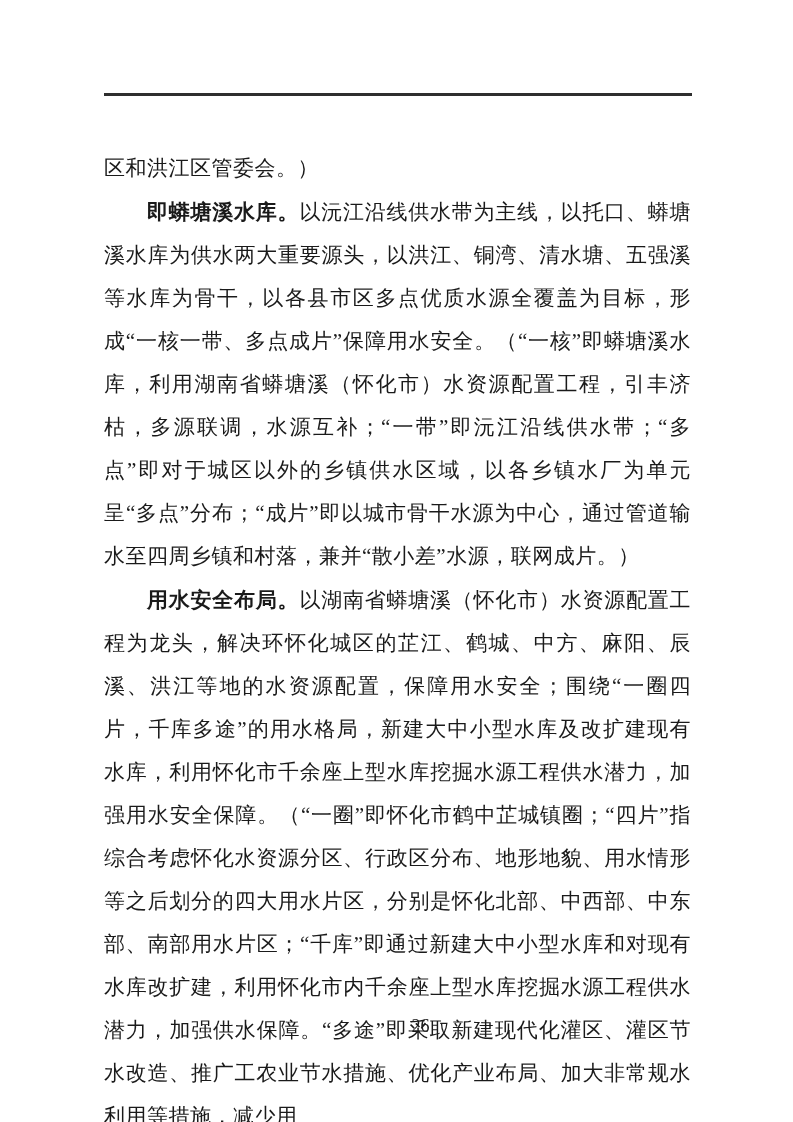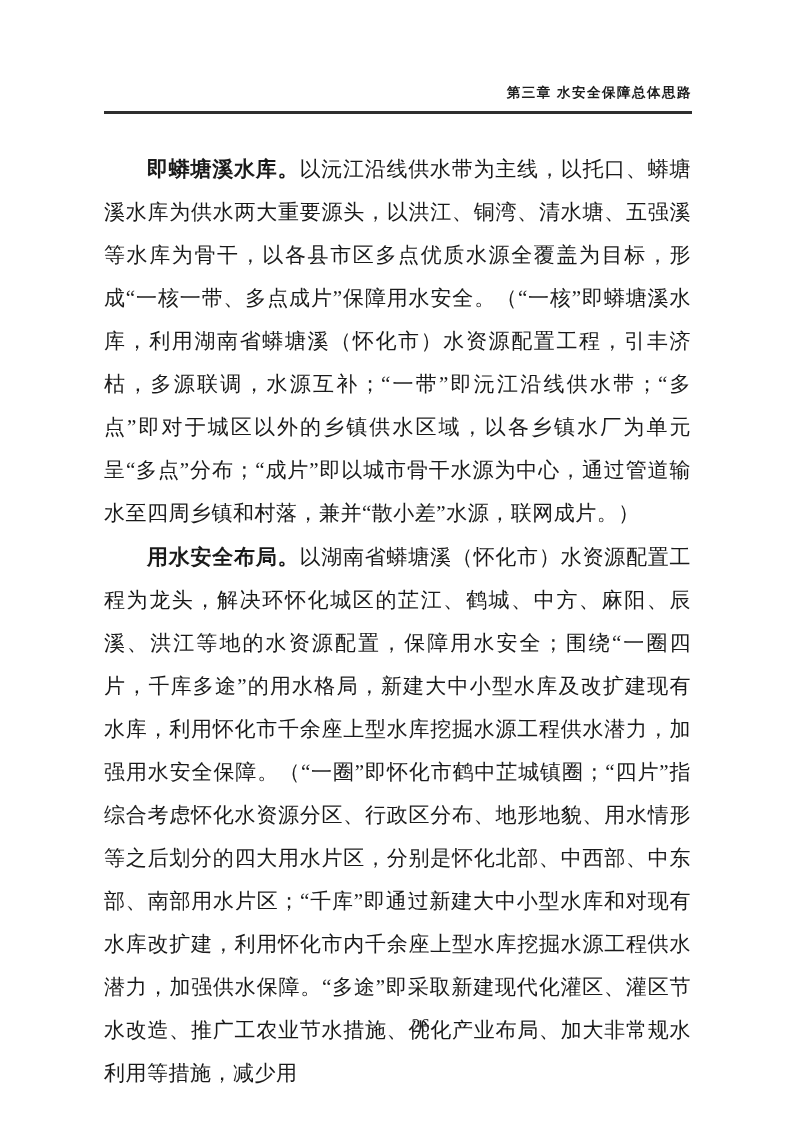--- a/index.html
+++ b/index.html
@@ -71,25 +71,25 @@
     font-family: "Liberation Serif", "DejaVu Serif", serif;
     margin-left: 48px;
   }
 </style>
 </head>
 <body>
 
 <div class="page">
 
   <header class="page-header">
-    <div class="header-title">第三章 水安全保障总体思路</div>
     <div class="header-rule"></div>
   </header>
 
   <main class="doc-body">
+    <p class="cont">区和洪江区管委会。）</p>
 
     <p class="para"><span class="para-lead">即蟒塘溪水库。</span><span>以沅江沿线供水带为主线，以托口、蟒塘溪水库为供水两大重要源头，以洪江、铜湾、清水塘、五强溪等水库为骨干，以各县市区多点优质水源全覆盖为目标，形成“一核一带、多点成片”保障用水安全。（“一核”即蟒塘溪水库，利用湖南省蟒塘溪（怀化市）水资源配置工程，引丰济枯，多源联调，水源互补；“一带”即沅江沿线供水带；“多点”即对于城区以外的乡镇供水区域，以各乡镇水厂为单元呈“多点”分布；“成片”即以城市骨干水源为中心，通过管道输水至四周乡镇和村落，兼并“散小差”水源，联网成片。）</span></p>
 
     <p class="para"><span class="para-lead">用水安全布局。</span><span>以湖南省蟒塘溪（怀化市）水资源配置工程为龙头，解决环怀化城区的芷江、鹤城、中方、麻阳、辰溪、洪江等地的水资源配置，保障用水安全；围绕“一圈四片，千库多途”的用水格局，新建大中小型水库及改扩建现有水库，利用怀化市千余座上型水库挖掘水源工程供水潜力，加强用水安全保障。（“一圈”即怀化市鹤中芷城镇圈；“四片”指综合考虑怀化水资源分区、行政区分布、地形地貌、用水情形等之后划分的四大用水片区，分别是怀化北部、中西部、中东部、南部用水片区；“千库”即通过新建大中小型水库和对现有水库改扩建，利用怀化市内千余座上型水库挖掘水源工程供水潜力，加强供水保障。“多途”即采取新建现代化灌区、灌区节水改造、推广工农业节水措施、优化产业布局、加大非常规水利用等措施，减少用</span></p>
   </main>
 
   <footer class="page-footer">
     <div class="page-number">26</div>
   </footer>
 

